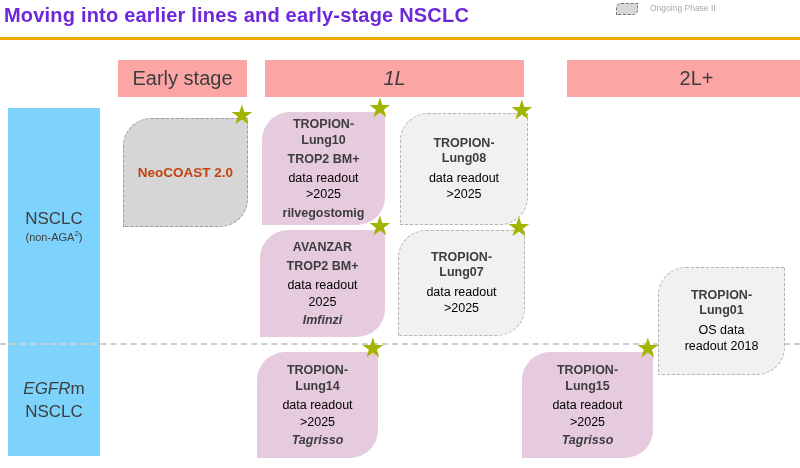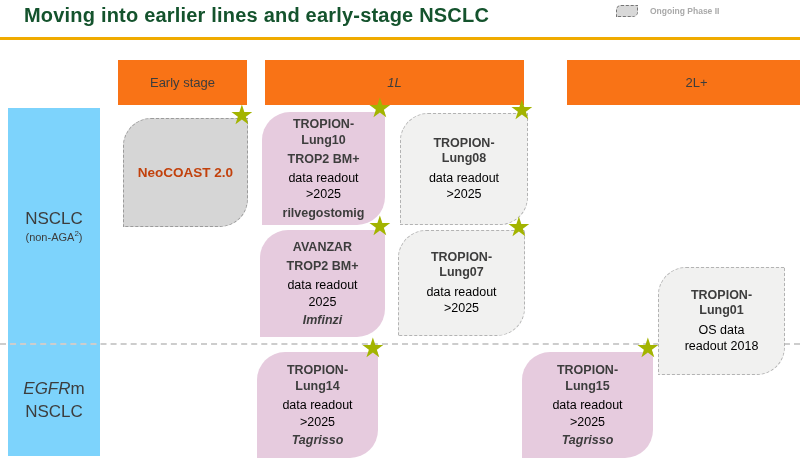--- a/index.html
+++ b/index.html
@@ -2,42 +2,42 @@
 <html><head>
 <meta charset="utf-8">
 <style>
   html,body{margin:0;padding:0;}
   body{
     width:800px;height:468px;position:relative;overflow:hidden;
     background:#ffffff;font-family:"Liberation Sans",sans-serif;
     -webkit-font-smoothing:antialiased;
   }
   .title{
-    position:absolute;left:24px;top:4px;font-size:20px;font-weight:700;
-    color:#14532d;letter-spacing:.2px;
+    position:absolute;left:4px;top:4px;font-size:20px;font-weight:700;
+    color:#6d28d9;letter-spacing:.2px;
   }
   .rule{position:absolute;left:0;top:37px;width:800px;height:3px;background:#F0AB00;}
 
   
   .legend{position:absolute;left:616px;top:3px;}
-  .legend-item{display:flex;align-items:center;margin-bottom:2px;height:15px;font-weight:bold;}
+  .legend-item{display:flex;margin-bottom:2px;height:15px;}
   .legend-swatch{
     width:22px;height:12px;box-sizing:border-box;border:1.5px dashed #757575;
     border-radius:5px 0 5px 0;margin-right:12px;flex:0 0 auto;
   }
   .legend-swatch.p2bg{background:#d8d8d8;}
   .legend-swatch.p3bg{background:#fcfcfc;}
   .legend-label{font-size:8.5px;color:#595959;white-space:nowrap;}
   .legend-item.first .legend-label{color:#a9a9a9;}
 
   
   .colhead{
-    position:absolute;top:60px;height:45px;background:#f97316;
+    position:absolute;top:60px;height:37px;background:#fca5a5;
     display:flex;align-items:center;justify-content:center;
-    font-size:13px;color:#3d3d3d;
+    font-size:20px;color:#3d3d3d;
   }
 
   
   .rowlabels{position:absolute;left:8px;top:108px;width:92px;height:348px;background:#7dd3fc;z-index:0;}
   .rl{position:absolute;width:100%;text-align:center;color:#3d3d3d;}
   .rl1{top:100px;font-size:17px;line-height:1.25;}
   .rl1 .sub{font-size:11px;color:#3d3d3d;}
   .rl1 .sub sup{font-size:8px;}
   .rl2{top:270px;font-size:17px;line-height:1.35;}
   .rl2 .gene{font-style:italic;}

